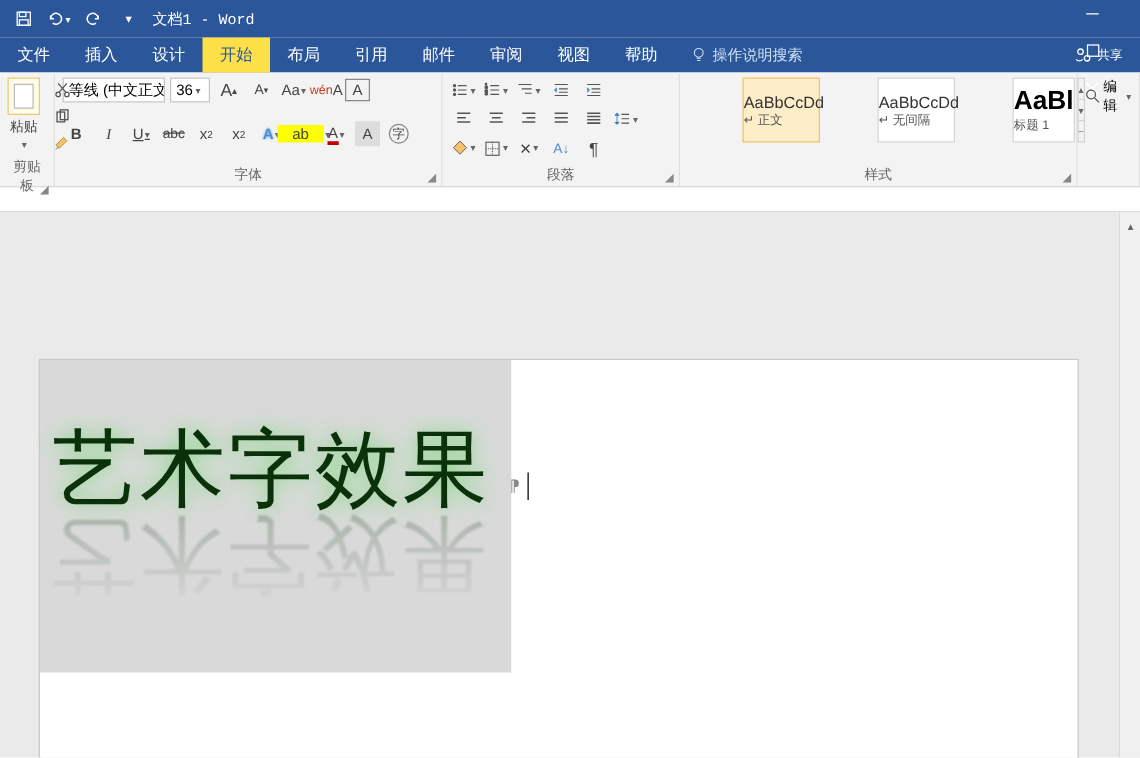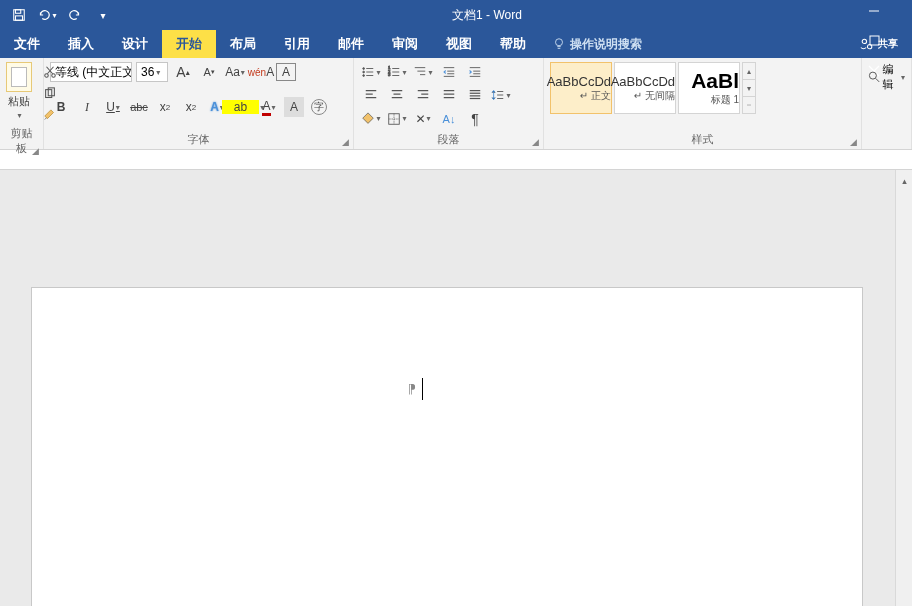--- a/index.html
+++ b/index.html
@@ -1,24 +1,24 @@
 <!DOCTYPE html>
 <html><head>
 <meta charset="utf-8">
 <style>
 * { margin: 0; padding: 0; box-sizing: border-box; font-family: "Microsoft YaHei", "Segoe UI", sans-serif; }
 body { background: #f3f3f3; width: 912px; height: 606px; overflow: hidden; }
 .titlebar { background: #2b579a; color: #fff; height: 30px; display: flex; align-items: center; font-size: 12px; }
 .titlebar .qat { display: flex; gap: 6px; padding: 0 8px; align-items: center; }
 .titlebar .qat .qat-btn { width: 22px; height: 22px; display: flex; align-items: center; justify-content: center; color: #fff; }
-.titlebar .title { flex: 1; text-align: center; }
+.titlebar .title { flex: 1; text-align: left; font-family: Liberation Mono, monospace; }
 .titlebar .winbtns { display: flex; align-items: flex-start; gap: 0; flex-direction: column; }
 .titlebar .login { background: #fff; color: #2b579a; padding: 2px 10px; font-size: 12px; margin-right: 16px; }
 .titlebar .win-btn { width: 44px; height: 30px; display: flex; align-items: center; justify-content: center; }
-.tabs { background: #2b579a; display: flex; align-items: center; height: 28px; color: #fff; font-size: 13px; font-weight: bold; }
+.tabs { background: #2b579a; display: flex; align-items: center; height: 28px; color: #fff; font-size: 13px; }
 .tabs .tab { padding: 0 14px; height: 28px; display: flex; align-items: center; cursor: pointer; }
 .tabs .tab.active { background: #fde047; color: #2b579a; }
 .tabs .spacer { flex: 1; }
 .tabs .tellme { display: flex; align-items: center; gap: 4px; padding: 0 12px; color: #cfe0f2; font-size: 12px; }
 .tabs .share { display: flex; align-items: flex-start; gap: 4px; padding: 0 14px; font-size: 10px; }
 .ribbon { background: #f3f3f3; border-bottom: 1px solid #d4d4d4; display: flex; height: 92px; }
 .group { border-right: 1px solid #e1e1e1; display: flex; flex-direction: column; justify-content: space-between; padding: 4px 6px 2px; }
 .group-label { text-align: center; font-size: 11px; color: #666; position: relative; }
 .group-label .dl { position: absolute; right: -2px; bottom: 0; font-size: 9px; color: #888; }
 .row { display: flex; align-items: center; gap: 4px; }
@@ -28,21 +28,21 @@
 .font-name { width: 82px; overflow: hidden; white-space: nowrap; }
 .font-size { width: 32px; }
 .clipboard { width: 44px; }
 .paste-big { display: flex; flex-direction: column; align-items: center; font-size: 11px; color: #444; gap: 2px; }
 .paste-icon { width: 26px; height: 30px; border: 1px solid #e7c977; background: #fffbe6; position: relative; }
 .paste-icon::before { content: ""; position: absolute; left: 4px; top: 4px; width: 14px; height: 18px; background: #fff; border: 1px solid #bbb; }
 .small-stack { display: flex; flex-direction: column; gap: 2px; margin-left: 4px; }
 .small-stack .btn svg { width: 14px; height: 14px; }
 .styles { flex: 1; min-width: 200px; }
 .style-gallery { display: flex; gap: 2px; align-items: center; }
-.style-item { width: 62px; height: 52px; border: 1px solid #d4d4d4; background: #fff; display: flex; flex-direction: column; align-items: flex-end; justify-content: center; font-size: 10px; color: #555; }
+.style-item { width: 62px; height: 52px; border: 1px solid #d4d4d4; background: #fff; display: flex; flex-direction: column; align-items: flex-start; justify-content: center; font-size: 10px; color: #555; margin-left: 44px; }
 .style-item .preview { font-size: 13px; color: #333; }
 .style-item.title .preview { font-size: 21px; font-weight: bold; color: #000; }
 .style-item.active { border-color: #f2c26b; background: #fdeec9; }
 .gallery-more { width: 14px; height: 52px; border: 1px solid #d4d4d4; display: flex; flex-direction: column; }
 .gallery-more div { flex: 1; display: flex; align-items: center; justify-content: center; font-size: 8px; color: #666; border-bottom: 1px solid #d4d4d4; }
 .gallery-more div:last-child { border-bottom: none; }
 .editing { width: 50px; }
 .editing-btn { display: flex; flex-direction: row; align-items: center; font-size: 11px; gap: 2px; }
 .ruler-area { height: 20px; background: #fff; border-bottom: 1px solid #d4d4d4; }
 .doc-area { position: relative; height: 436px; background: #eaeaea; }
@@ -377,18 +377,22 @@
       <span>编辑</span>
       <span class="dd-caret">▾</span>
     </div>
     <div class="group-label"></div>
   </div>
 </div>
 
 <div class="ruler-area"></div>
 <div class="doc-area">
   <div class="page">
+    <div class="art-container">
+      <div class="art-text">艺术字效果</div>
+      <div class="art-reflection">艺术字效果</div>
+    </div>
     <div class="cursor"></div>
   </div>
   <div class="scroll-v">
     <div class="thumb">▴</div>
   </div>
 </div>
 
 </body></html>

